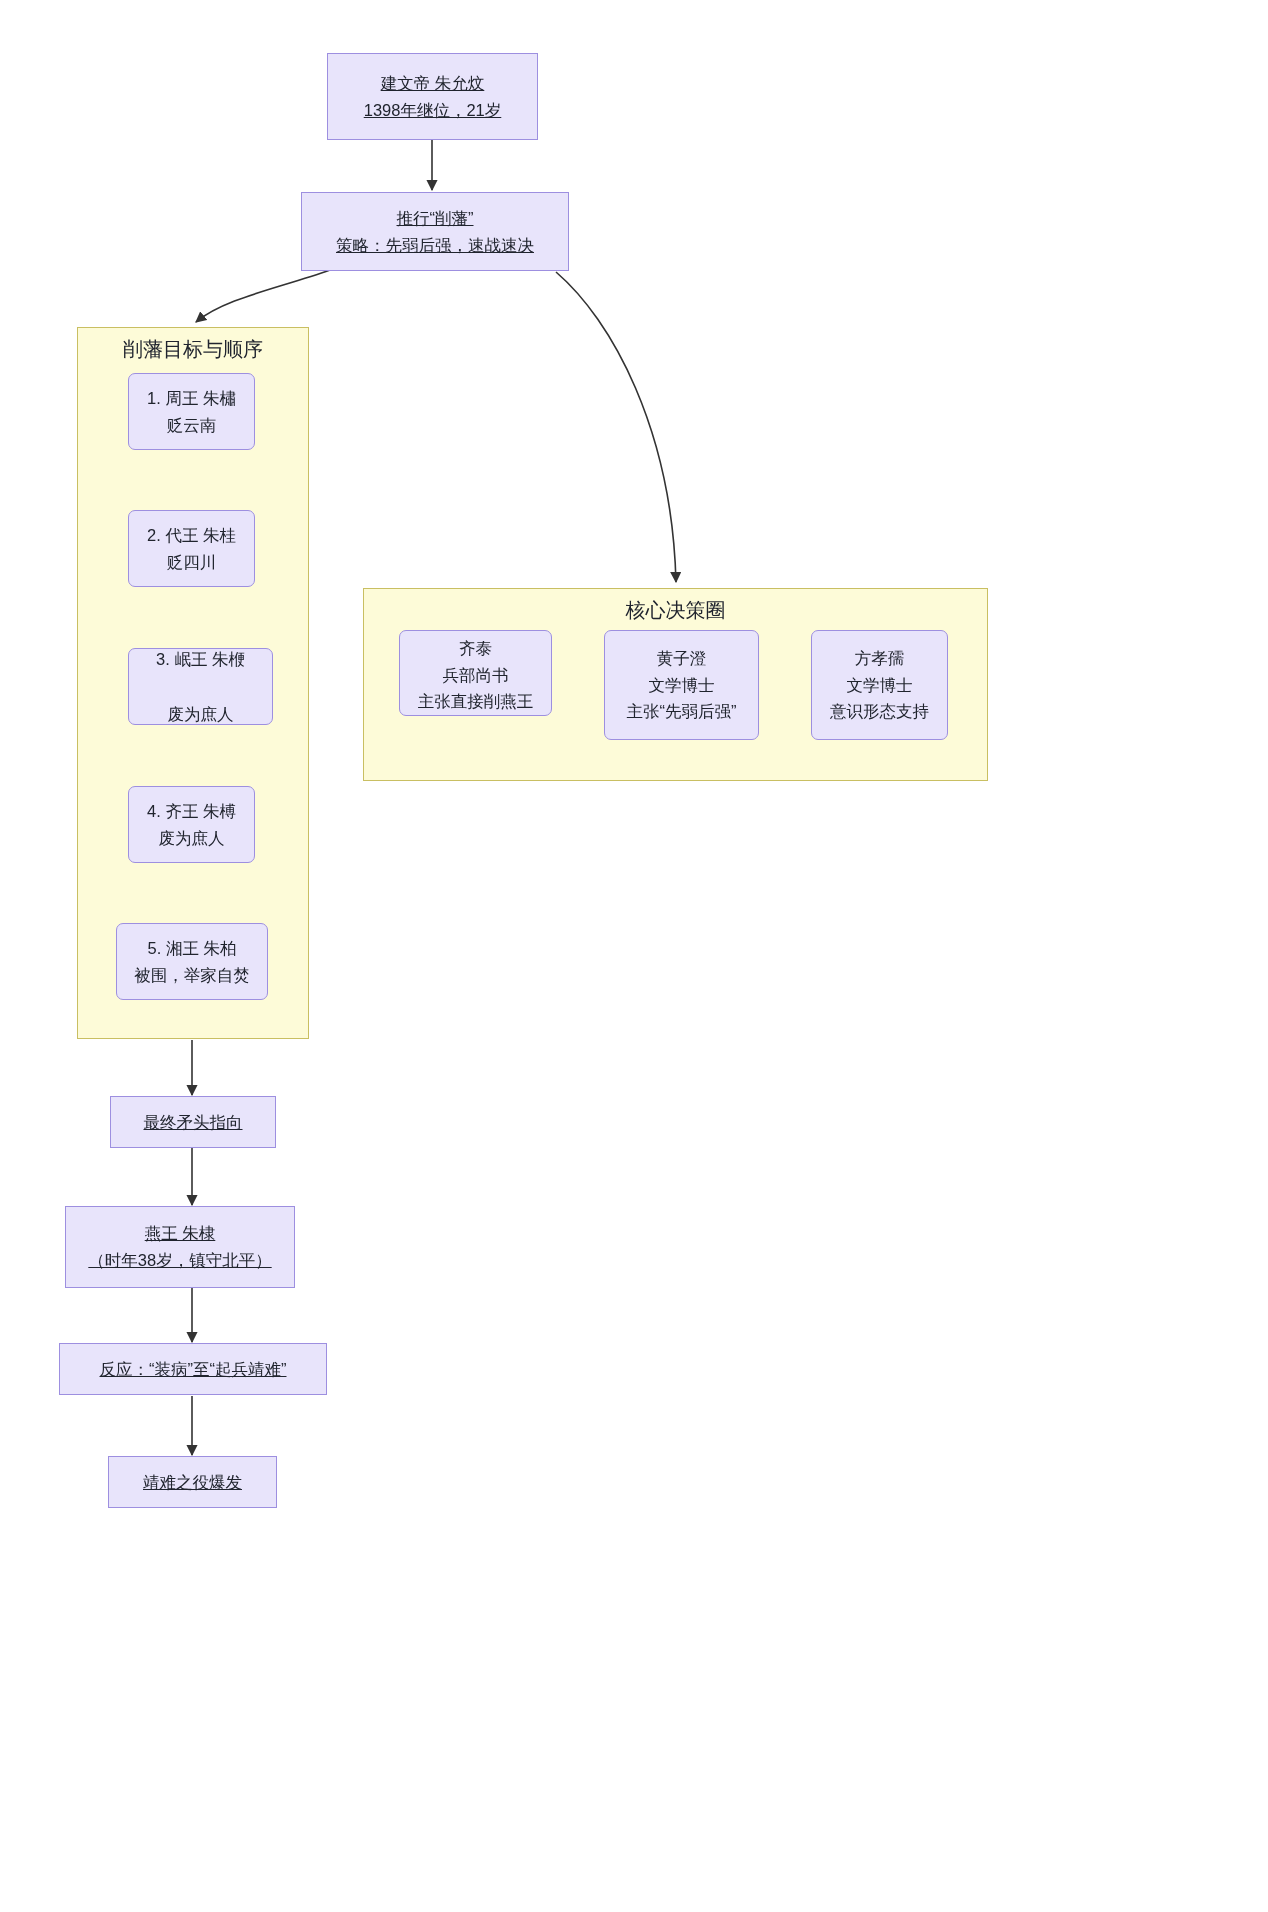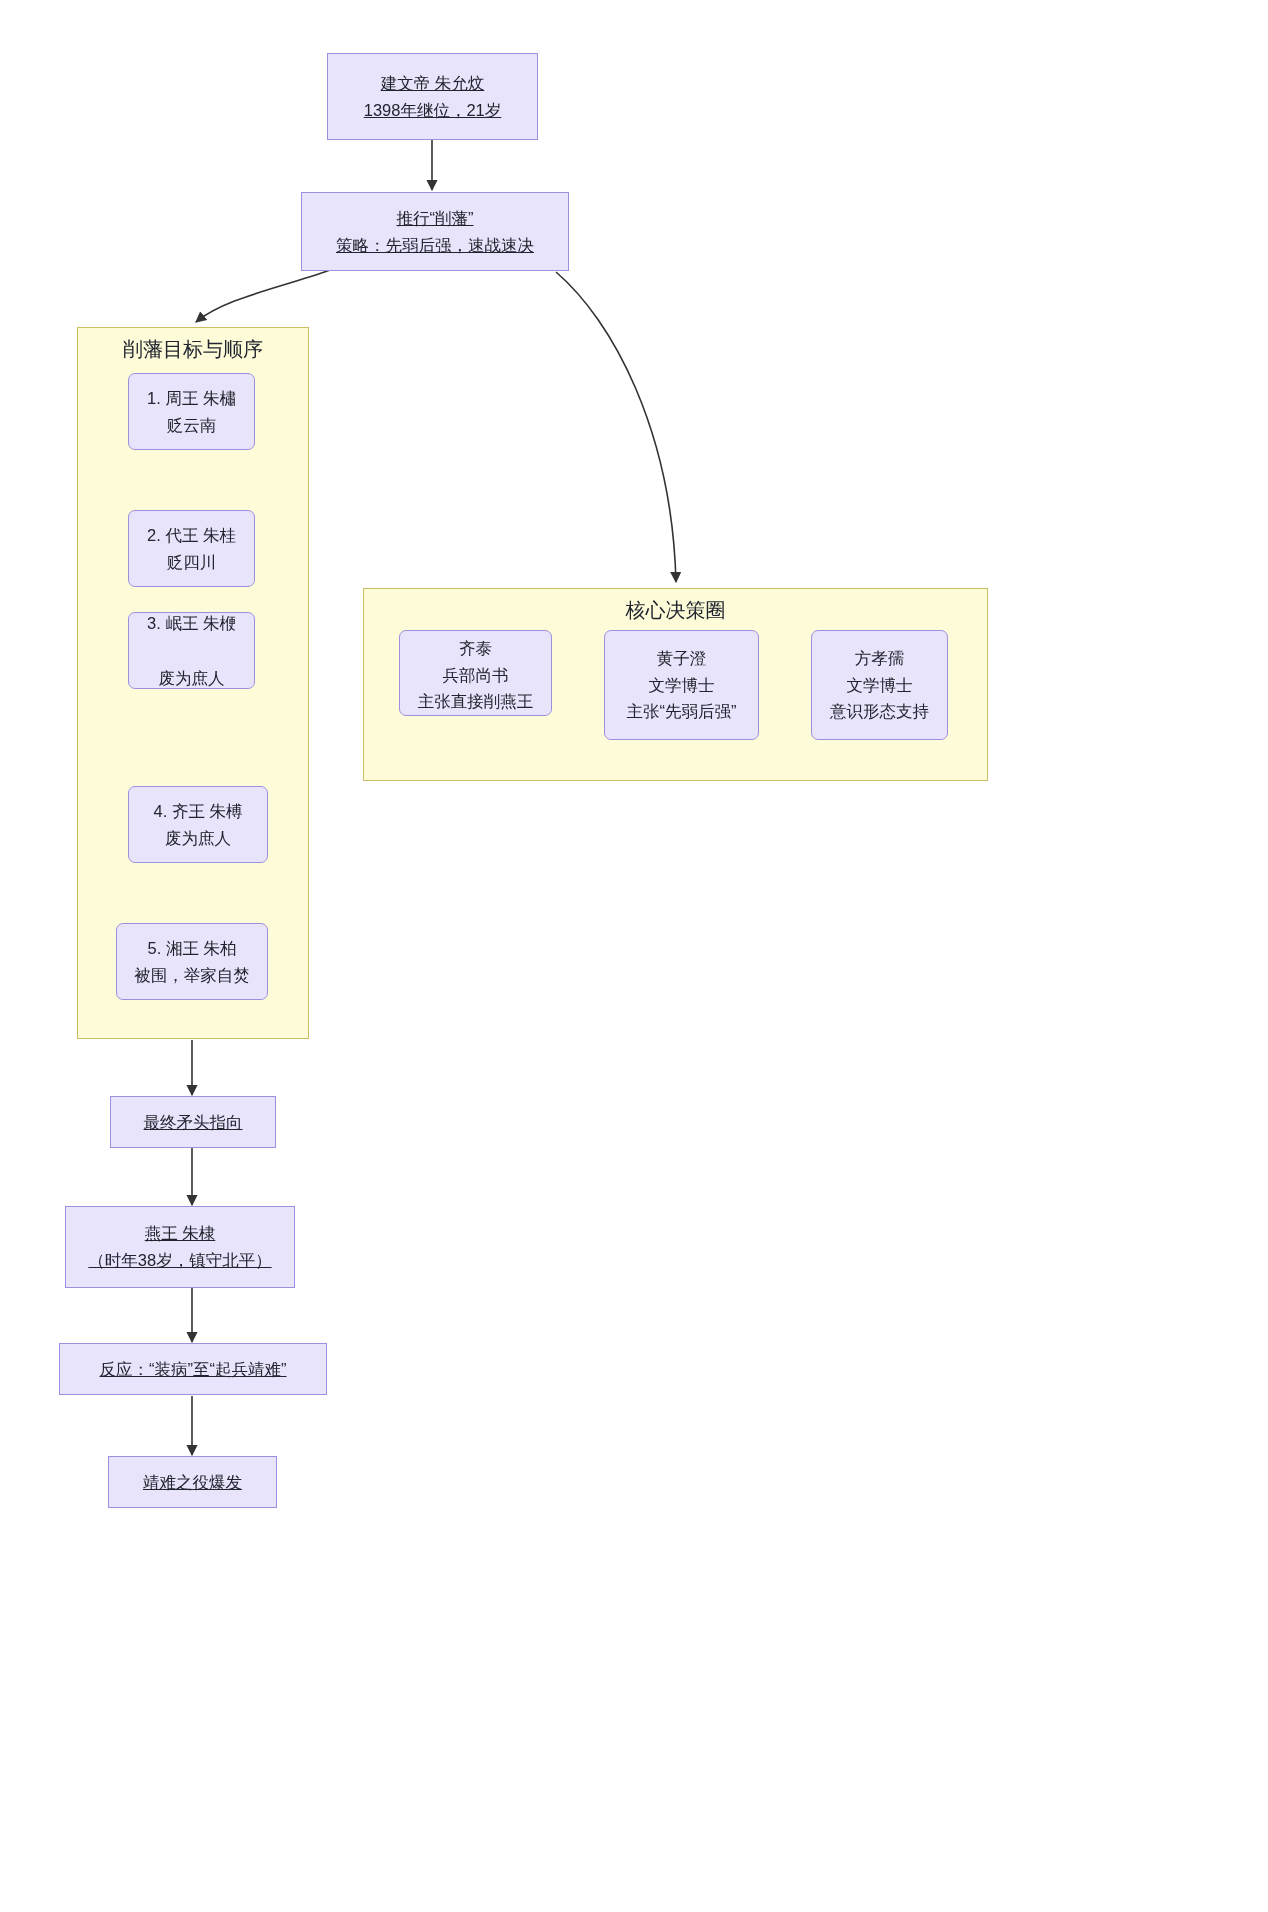--- a/index.html
+++ b/index.html
@@ -110,26 +110,26 @@
   <div class="subnode" style="left:128px;top:373px;width:127px;height:77px;">
     <span class="ln">1. 周王 朱橚</span>
     <span class="ln">贬云南</span>
   </div>
 
   <div class="subnode" style="left:128px;top:510px;width:127px;height:77px;">
     <span class="ln">2. 代王 朱桂</span>
     <span class="ln">贬四川</span>
   </div>
 
-  <div class="subnode" style="left:128px;top:612px;width:127px;height:77px;gap:28px;">
+  <div class="subnode" style="left:128px;top:648px;width:145px;height:77px;gap:28px;">
     <span class="ln">3. 岷王 朱楩</span>
     <span class="ln">废为庶人</span>
   </div>
 
-  <div class="subnode" style="left:128px;top:786px;width:140px;height:77px;text-align:right;">
+  <div class="subnode" style="left:128px;top:786px;width:127px;height:77px;text-align:right;">
     <span class="ln">4. 齐王 朱榑</span>
     <span class="ln">废为庶人</span>
   </div>
 
   <div class="subnode" style="left:116px;top:923px;width:152px;height:77px;">
     <span class="ln">5. 湘王 朱柏</span>
     <span class="ln">被围，举家自焚</span>
   </div>
 
   <div class="cluster" style="left:363px;top:588px;width:625px;height:193px;">

